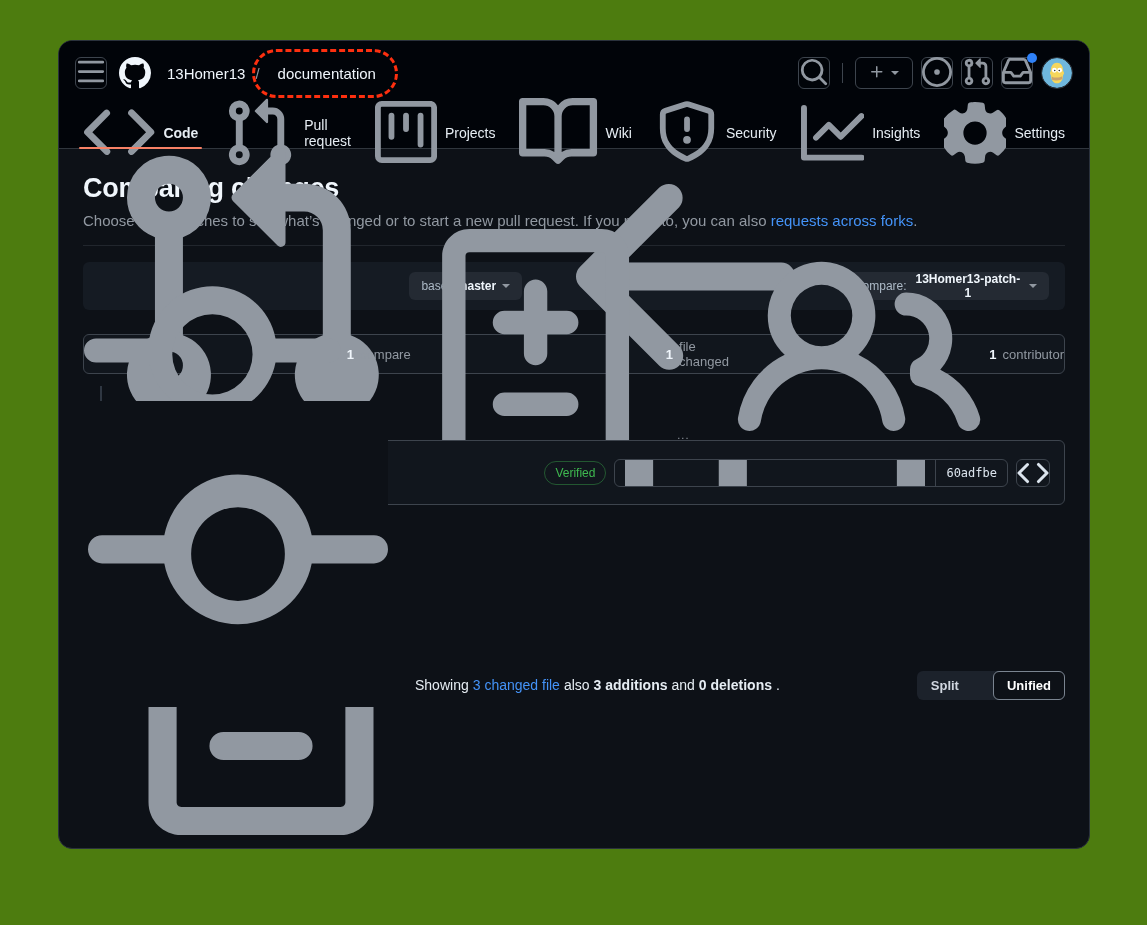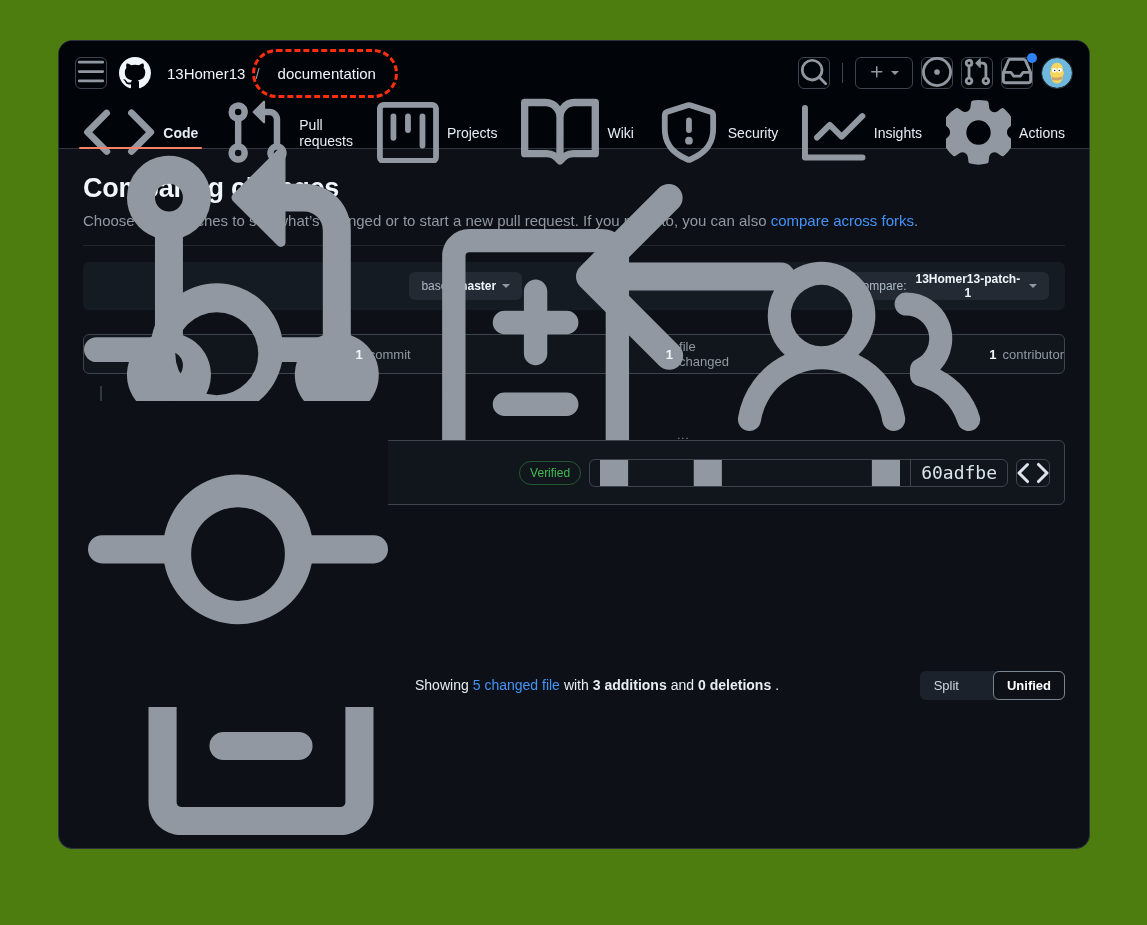--- a/index.html
+++ b/index.html
@@ -77,31 +77,31 @@
   .commit-meta { display: flex; align-items: center; gap: 7px; margin-top: 7px; font-size: 13px; color: #9198a1; }
   .commit-meta .mini-avatar { width: 20px; height: 20px; border-radius: 50%; overflow: hidden; }
   .commit-meta .mini-avatar svg { width: 100%; height: 100%; display: block; }
   .commit-meta b { color: #f0f6fc; font-weight: 600; }
   .commit-right { display: flex; align-items: center; gap: 8px; }
   .verified-badge { height: 24px; display: inline-flex; align-items: center; padding: 0 10px; font-size: 12px; color: var(--verified, #3fb950); border: 1px solid rgba(63,185,80,.4); border-radius: 999px; background: transparent; cursor: pointer; }
   .sha-group { display: inline-flex; border: 1px solid #3d444d; border-radius: 6px; overflow: hidden; height: 28px; }
   .sha-group .seg { display: inline-flex; align-items: center; justify-content: center; padding: 0 10px; color: #9198a1; cursor: pointer; background: transparent; border: none; }
   .sha-group .seg svg { width: 16px; height: 16px; fill: currentColor; }
   .sha-group .seg + .seg { border-left: 1px solid #3d444d; }
-  .sha-text { font-family: "DejaVu Sans Mono", monospace; font-size: 18px; color: #dbe4ed !important; }
+  .sha-text { font-family: "DejaVu Sans Mono", monospace; font-size: 12px; color: #dbe4ed !important; }
   .code-btn { width: 34px; height: 28px; border: 1px solid #3d444d; border-radius: 6px; background: transparent; display: inline-flex; align-items: center; justify-content: center; color: #dbe4ed; cursor: pointer; }
   .code-btn svg { width: 16px; height: 16px; fill: currentColor; }
   
   .showing-row { margin-top: 30px; margin-left: 28px; display: flex; align-items: center; font-size: 14px; color: #e6edf3; }
   .showing-row .sh-icon { display: inline-flex; color: #9198a1; margin-right: 4px; }
   .showing-row .sh-icon svg { width: 16px; height: 16px; fill: currentColor; }
   .showing-row a { color: var(--link, #4493f8); text-decoration: none; cursor: pointer; margin: 0 4px; }
   .showing-row b { font-weight: 700; margin: 0 4px; }
   .seg-toggle { margin-left: auto; display: flex; background: #1c222b; border-radius: 6px; }
-  .seg-toggle .seg { padding: 6px 13px; font-size: 13px; color: #d1d7e0; cursor: pointer; border: 1px solid transparent; border-radius: 6px; }
+  .seg-toggle .seg { padding: 6px 13px; font-size: 13px; color: #d1d7e0; cursor: pointer; border: 1px solid transparent; border-radius: 6px; font-weight: bold; }
   .seg-toggle .seg.active { background: #0d1117; border-color: #7a8490; color: #fff; font-weight: 600; margin-left: 20px; }
 </style>
 </head>
 <body>
 
 <div class="stage">
   <div class="window">
 
     <div class="gh-header">
       <button class="icon-btn">
@@ -174,21 +174,21 @@
             </svg>
           </span>
           <span>Code</span>
         </div>
         <div class="nav-tab">
           <span class="t-icon">
             <svg viewBox="0 0 16 16" style="width: 100%; height: 100%; fill: currentcolor;">
               <path d="M1.5 3.25a2.25 2.25 0 1 1 3 2.122v5.256a2.251 2.251 0 1 1-1.5 0V5.372A2.25 2.25 0 0 1 1.5 3.25Zm5.677-.177L9.573.677A.25.25 0 0 1 10 .854V2.5h1A2.5 2.5 0 0 1 13.5 5v5.628a2.251 2.251 0 1 1-1.5 0V5a1 1 0 0 0-1-1h-1v1.646a.25.25 0 0 1-.427.177L7.177 3.427a.25.25 0 0 1 0-.354ZM3.75 2.5a.75.75 0 1 0 0 1.5.75.75 0 0 0 0-1.5Zm0 9.5a.75.75 0 1 0 0 1.5.75.75 0 0 0 0-1.5Zm8.25.75a.75.75 0 1 0 1.5 0 .75.75 0 0 0-1.5 0Z"></path>
             </svg>
           </span>
-          <span>Pull requests</span>
+          <span>Pull request</span>
         </div>
         <div class="nav-tab">
           <span class="t-icon">
             <svg viewBox="0 0 16 16" style="width: 100%; height: 100%; fill: currentcolor;">
               <path d="M1.75 0h12.5C15.216 0 16 .784 16 1.75v12.5A1.75 1.75 0 0 1 14.25 16H1.75A1.75 1.75 0 0 1 0 14.25V1.75C0 .784.784 0 1.75 0ZM1.5 1.75v12.5c0 .138.112.25.25.25h12.5a.25.25 0 0 0 .25-.25V1.75a.25.25 0 0 0-.25-.25H1.75a.25.25 0 0 0-.25.25ZM11.75 3a.75.75 0 0 1 .75.75v7.5a.75.75 0 0 1-1.5 0v-7.5a.75.75 0 0 1 .75-.75Zm-8.25.75a.75.75 0 0 1 1.5 0v5.5a.75.75 0 0 1-1.5 0v-5.5ZM8 3a.75.75 0 0 1 .75.75v3.5a.75.75 0 0 1-1.5 0v-3.5A.75.75 0 0 1 8 3Z"></path>
             </svg>
           </span>
           <span>Projects</span>
         </div>
         <div class="nav-tab">
@@ -214,27 +214,27 @@
             </svg>
           </span>
           <span>Insights</span>
         </div>
         <div class="nav-tab">
           <span class="t-icon">
             <svg viewBox="0 0 16 16" style="width: 100%; height: 100%; fill: currentcolor;">
               <path d="M8 0c.69 0 1.37.06 2.02.19a.6.6 0 0 1 .47.52l.12 1.08c.05.47.34.88.77 1.08.43.2.93.15 1.31-.13l.88-.63a.6.6 0 0 1 .7.03c1 .85 1.81 1.92 2.35 3.14a.6.6 0 0 1-.17.68l-.87.72c-.36.3-.57.76-.57 1.24 0 .48.21.93.57 1.24l.87.72c.2.17.27.45.17.68a8.03 8.03 0 0 1-2.35 3.14.6.6 0 0 1-.7.03l-.88-.63a1.48 1.48 0 0 0-1.31-.13c-.43.2-.72.61-.77 1.08l-.12 1.08a.6.6 0 0 1-.47.52 8.1 8.1 0 0 1-4.04 0 .6.6 0 0 1-.47-.52l-.12-1.08a1.48 1.48 0 0 0-.77-1.08 1.48 1.48 0 0 0-1.31.13l-.88.63a.6.6 0 0 1-.7-.03 8.03 8.03 0 0 1-2.35-3.14.6.6 0 0 1 .17-.68l.87-.72c.36-.31.57-.76.57-1.24 0-.48-.21-.94-.57-1.24l-.87-.72a.6.6 0 0 1-.17-.68A8.03 8.03 0 0 1 2.37 2.1a.6.6 0 0 1 .7-.03l.88.63c.38.28.88.33 1.31.13.43-.2.72-.61.77-1.08l.12-1.08a.6.6 0 0 1 .47-.52C7.27.06 7.64 0 8 0Zm0 5a3 3 0 1 0 0 6 3 3 0 0 0 0-6Z"></path>
             </svg>
           </span>
-          <span>Actions</span>
+          <span>Settings</span>
         </div>
       </nav>
 
     <div class="main">
       <h1 class="page-title">Comparing changes</h1>
-      <p class="page-sub"><span>Choose two branches to see what’s changed or to start a new pull request. If you need to, you can also </span><a>compare across forks</a><span>.</span></p>
+      <p class="page-sub"><span>Choose two branches to see what’s changed or to start a new pull request. If you need to, you can also </span><a>requests across forks</a><span>.</span></p>
       <div class="rule"></div>
 
       <div class="branch-bar">
         <span class="bb-icon">
             <svg viewBox="0 0 16 16" style="width: 100%; height: 100%; fill: currentcolor;">
               <path d="M9.573.677 7.177 3.073a.25.25 0 0 0 0 .354l2.396 2.396A.25.25 0 0 0 10 5.646V4h1a1 1 0 0 1 1 1v5.628a2.251 2.251 0 1 0 1.5 0V5A2.5 2.5 0 0 0 11 2.5h-1V.854a.25.25 0 0 0-.427-.177ZM3.75 2.5a.75.75 0 1 0 0 1.5.75.75 0 0 0 0-1.5Zm-2.25.75a2.25 2.25 0 1 1 3 2.122v5.256a2.251 2.251 0 1 1-1.5 0V5.372A2.25 2.25 0 0 1 1.5 3.25Zm2.25 8.25a.75.75 0 1 0 0 1.5.75.75 0 0 0 0-1.5Zm8.25.75a.75.75 0 1 0 1.5 0 .75.75 0 0 0-1.5 0Z"></path>
             </svg>
           </span>
         <button class="branch-btn">
           <span>base:</span>
@@ -257,21 +257,21 @@
       </div>
 
       <div class="stats-bar">
           <div class="stat-cell">
             <span class="s-icon">
               <svg viewBox="0 0 16 16" style="width: 100%; height: 100%; fill: currentcolor;">
                 <path d="M11.93 8.5a4.002 4.002 0 0 1-7.86 0H.75a.75.75 0 0 1 0-1.5h3.32a4.002 4.002 0 0 1 7.86 0h3.32a.75.75 0 0 1 0 1.5ZM10.5 8a2.5 2.5 0 1 0-5 0 2.5 2.5 0 0 0 5 0Z"></path>
               </svg>
             </span>
             <b>1</b>
-            <span>commit</span>
+            <span>compare</span>
           </div>
           <div class="stat-cell">
             <span class="s-icon">
               <svg viewBox="0 0 16 16" style="width: 100%; height: 100%; fill: currentcolor;">
                 <path d="M3.75 0h8.5C13.22 0 14 .78 14 1.75v12.5c0 .97-.78 1.75-1.75 1.75h-8.5C2.78 16 2 15.22 2 14.25V1.75C2 .78 2.78 0 3.75 0Zm0 1.5a.25.25 0 0 0-.25.25v12.5c0 .14.11.25.25.25h8.5c.14 0 .25-.11.25-.25V1.75a.25.25 0 0 0-.25-.25ZM8 3.25c.41 0 .75.34.75.75v1.25H10a.75.75 0 0 1 0 1.5H8.75V8a.75.75 0 0 1-1.5 0V6.75H6a.75.75 0 0 1 0-1.5h1.25V4c0-.41.34-.75.75-.75ZM6 10.5h4a.75.75 0 0 1 0 1.5H6a.75.75 0 0 1 0-1.5Z"></path>
               </svg>
             </span>
             <b>1</b>
             <span>file changed</span>
           </div>
@@ -338,22 +338,22 @@
         </div>
       </section>
 
       <div class="showing-row">
         <span class="sh-icon">
             <svg viewBox="0 0 16 16" style="width: 100%; height: 100%; fill: currentcolor;">
               <path d="M3.75 0h8.5C13.22 0 14 .78 14 1.75v12.5c0 .97-.78 1.75-1.75 1.75h-8.5C2.78 16 2 15.22 2 14.25V1.75C2 .78 2.78 0 3.75 0Zm0 1.5a.25.25 0 0 0-.25.25v12.5c0 .14.11.25.25.25h8.5c.14 0 .25-.11.25-.25V1.75a.25.25 0 0 0-.25-.25ZM8 3.25c.41 0 .75.34.75.75v1.25H10a.75.75 0 0 1 0 1.5H8.75V8a.75.75 0 0 1-1.5 0V6.75H6a.75.75 0 0 1 0-1.5h1.25V4c0-.41.34-.75.75-.75ZM6 10.5h4a.75.75 0 0 1 0 1.5H6a.75.75 0 0 1 0-1.5Z"></path>
             </svg>
           </span>
         <span>Showing</span>
-        <a>5 changed file</a>
-        <span>with</span>
+        <a>3 changed file</a>
+        <span>also</span>
         <b>3 additions</b>
         <span>and</span>
         <b>0 deletions</b>
         <span>.</span>
         <div class="seg-toggle">
           <span class="seg">Split</span>
           <span class="seg active">Unified</span>
         </div>
       </div>
 

